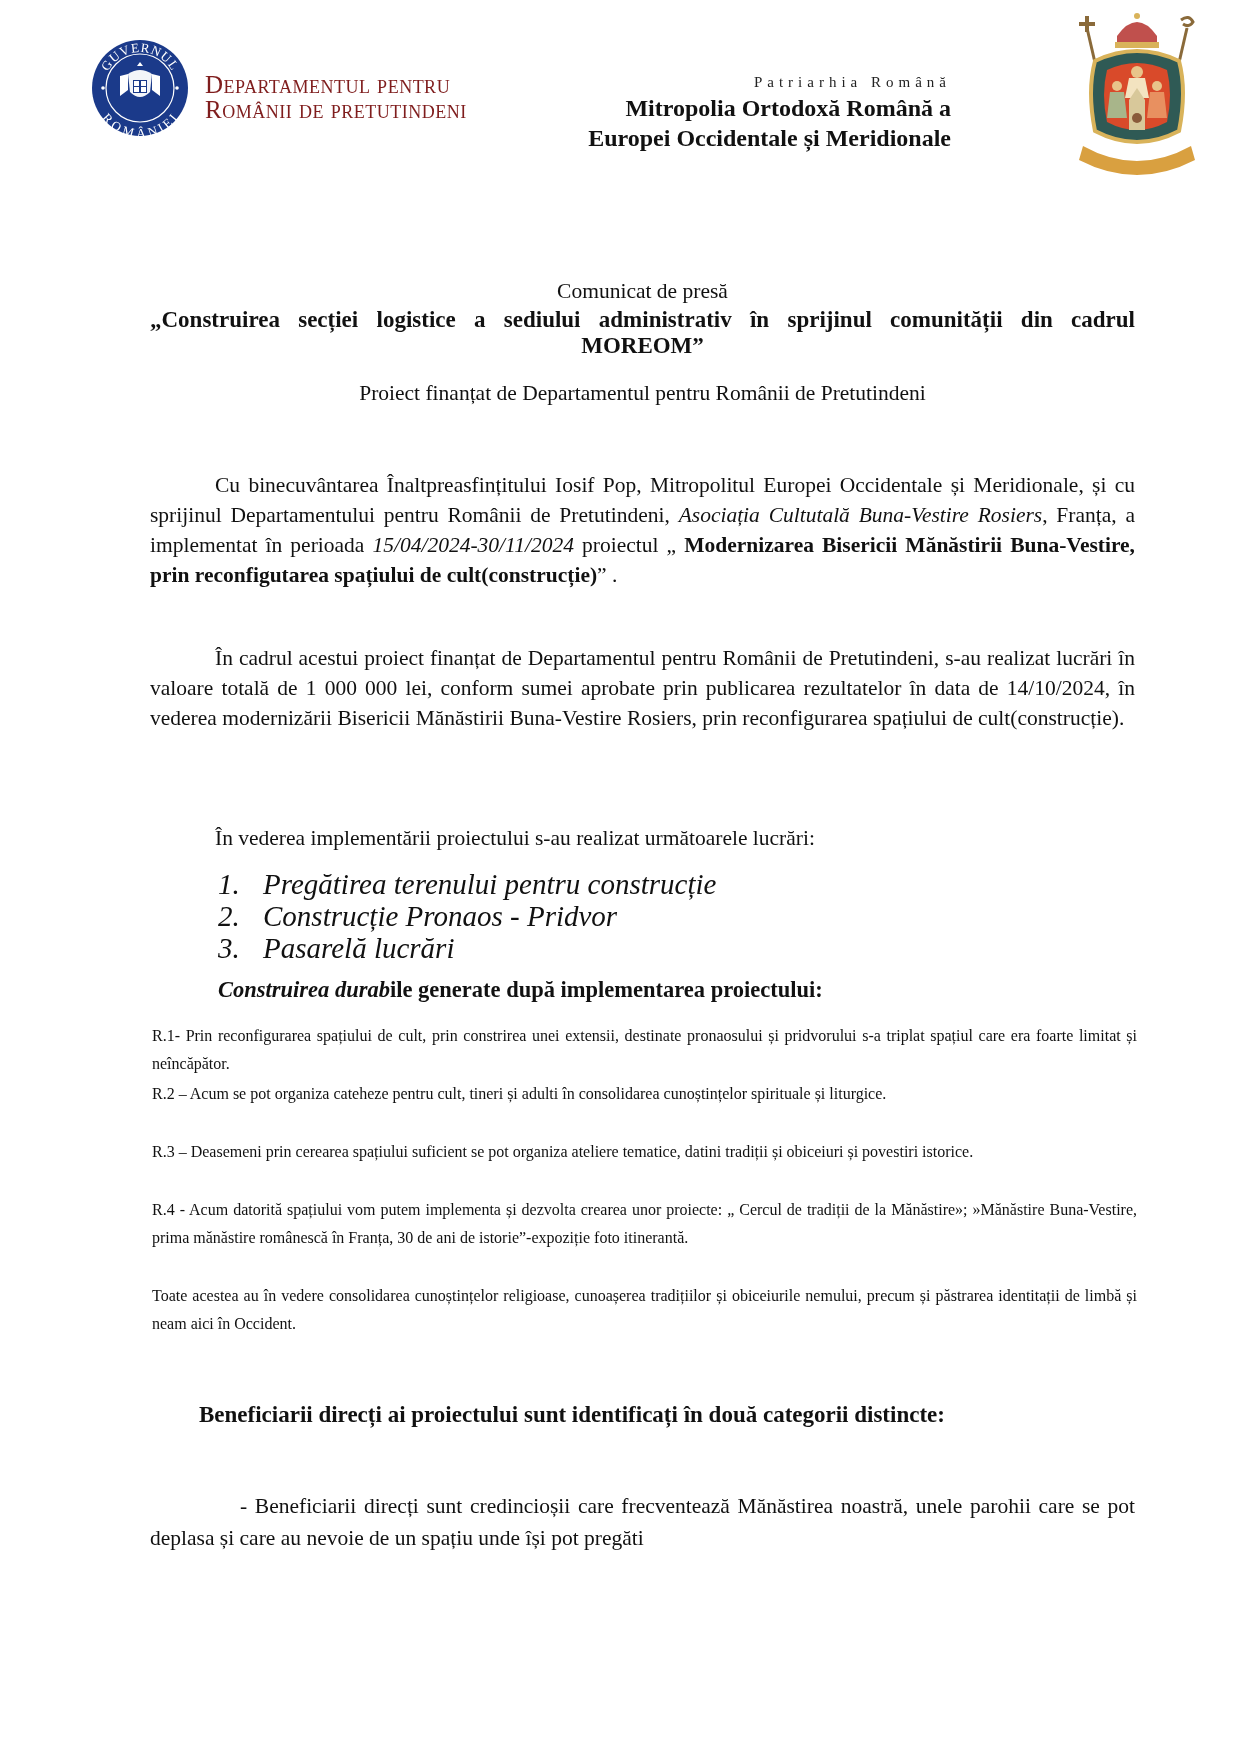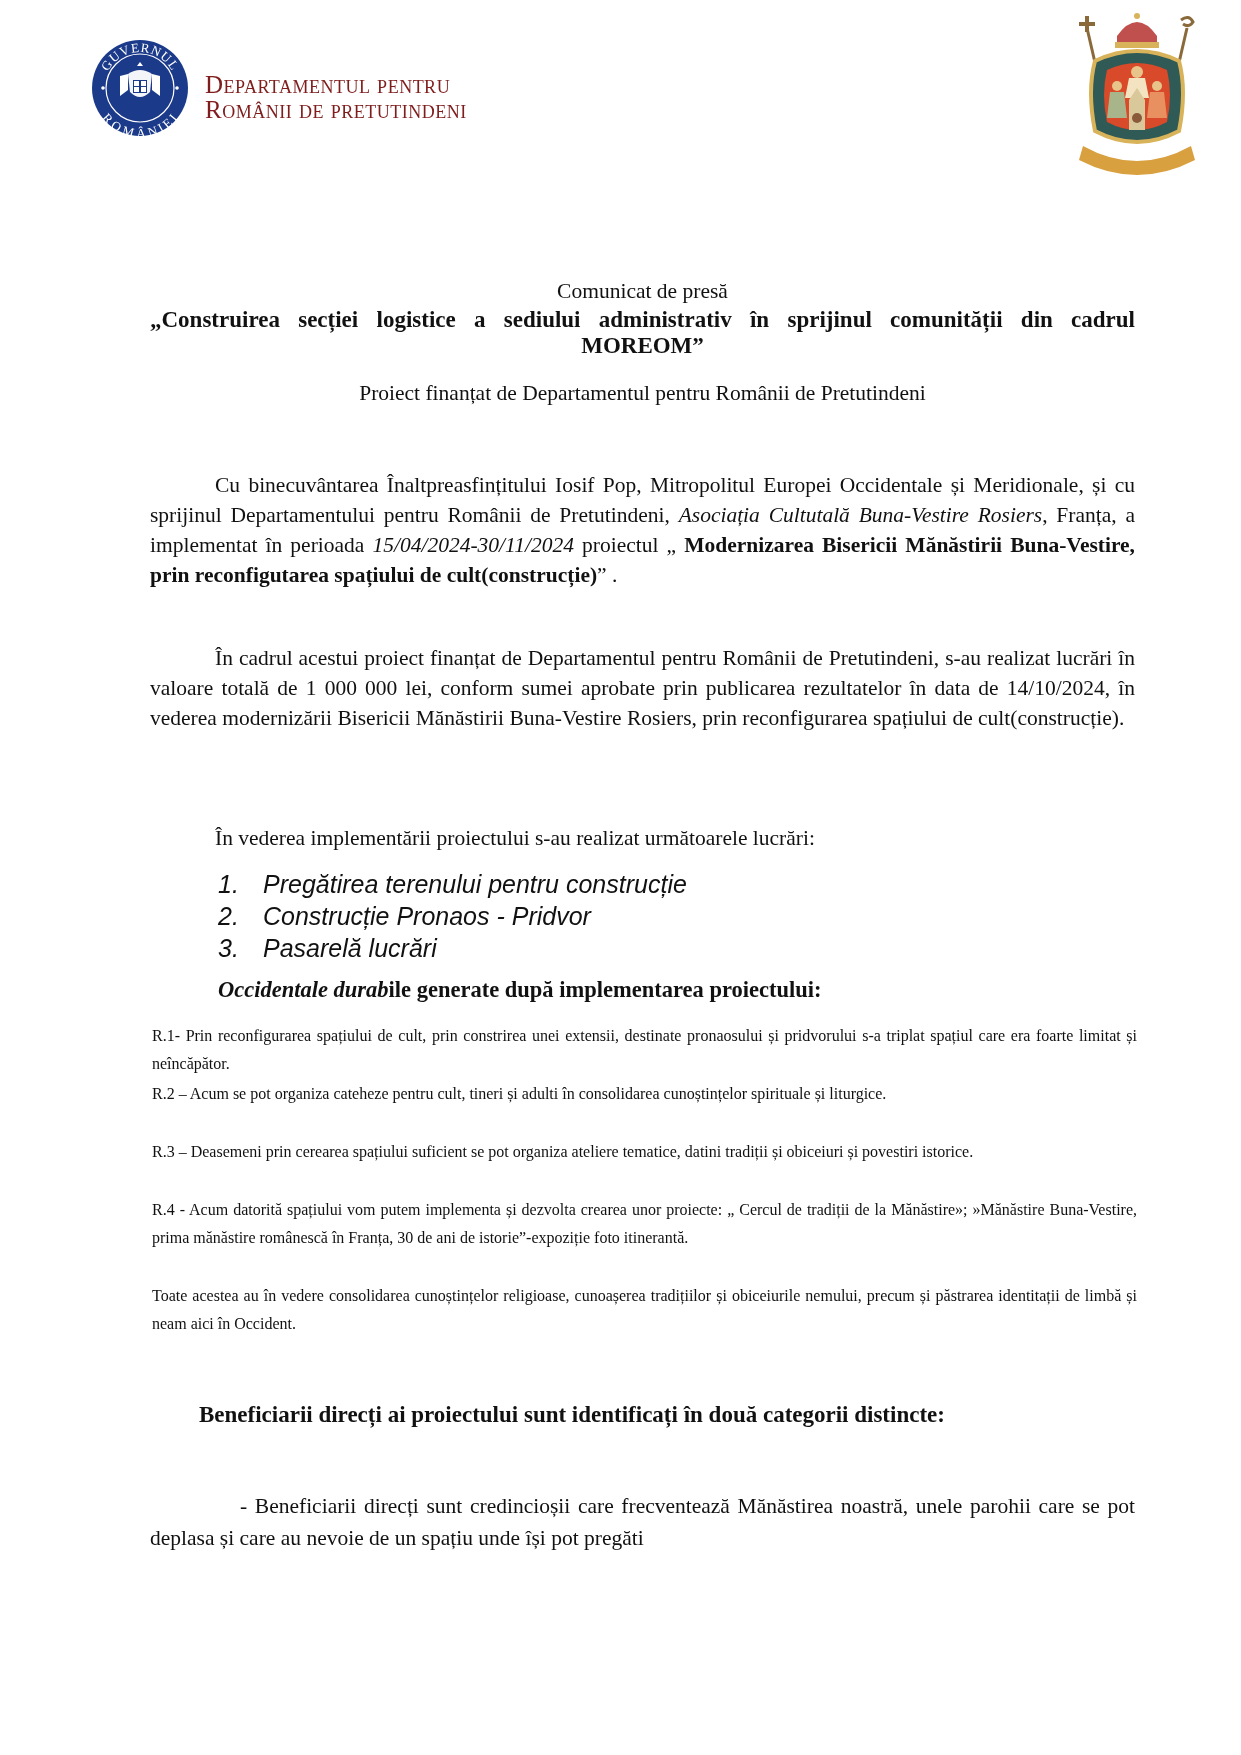--- a/index.html
+++ b/index.html
@@ -19,21 +19,21 @@
 
   .page { position:absolute; left:150px; width:985px; font-family:"Liberation Serif", serif; font-size:21.5px; line-height:30px; }
   .center { text-align:center; }
   .comunicat { top:276px; }
   .title { top:307px; font-weight:bold; font-size:23px; line-height:26px; text-align:justify; text-align-last:center; }
   .subtitle { top:378px; }
   .p1 { top:470px; text-align:justify; }
   .indent { text-indent:65px; }
   .p2 { top:643px; text-align:justify; }
   .p3 { top:823px; }
-  .list { position:absolute; left:218px; top:868px; font-family:Liberation Sans, sans-serif; font-style:italic; font-size:25px; line-height:32px; }
+  .list { position:absolute; left:218px; top:868px; font-family:Liberation Serif, serif; font-style:italic; font-size:29px; line-height:32px; }
   .list .li { white-space:nowrap; }
   .list .num { display:inline-block; width:45px; }
   .results-head { position:absolute; left:218px; top:977px; font-family:"Liberation Serif", serif; font-weight:bold; font-size:22.5px; white-space:nowrap; }
   .r { position:absolute; left:152px; width:985px; font-family:"Liberation Serif", serif; font-size:16px; line-height:28px; text-align:justify; }
   .r1 { top:1022px; }
   .r2 { top:1080px; }
   .r3 { top:1138px; }
   .r4 { top:1196px; }
   .r5 { top:1282px; }
   .benef { position:absolute; left:134px; width:985px; top:1398px; font-family:"Liberation Serif", serif; font-weight:bold; font-size:23px; line-height:34px; text-align:justify; text-indent:65px; }
@@ -67,20 +67,25 @@
         <rect x="51" y="43" width="5" height="5" fill="#fff"></rect>
       <rect x="44" y="49" width="5" height="5" fill="#fff"></rect>
         <rect x="51" y="49" width="5" height="5" fill="#fff"></rect>
     </svg>
   </div>
   <div class="gov-text">
     <div>Departamentul pentru</div>
     <div>Românii de pretutindeni</div>
   </div>
 
+  <div class="mitro">
+    <div class="patr">Patriarhia Română</div>
+    <div class="l1">Mitropolia Ortodoxă Română a</div>
+    <div class="l2">Europei Occidentale și Meridionale</div>
+  </div>
 
   <div class="church-logo">
     <svg width="145" height="175" viewBox="0 0 145 175">
 
       <line x1="22" y1="22" x2="40" y2="100" stroke="#8a6a3a" stroke-width="3"></line>
       <line x1="122" y1="22" x2="104" y2="100" stroke="#8a6a3a" stroke-width="3"></line>
       <path d="M14 18 h16 M22 10 v16" stroke="#8a6a3a" stroke-width="4"></path>
       <path d="M116 14 q8 -6 12 2 q-4 6 -10 2" stroke="#8a6a3a" stroke-width="3" fill="none"></path>
 
       <path d="M52 30 q20 -28 40 0 v8 h-40z" fill="#c0504d"></path>
@@ -114,21 +119,21 @@
 
 <div class="page p2 indent">În cadrul acestui proiect finanțat de Departamentul pentru Românii de Pretutindeni, s-au realizat lucrări în valoare totală de 1 000 000 lei, conform sumei aprobate prin publicarea rezultatelor în data de 14/10/2024, în vederea modernizării Bisericii Mănăstirii Buna-Vestire Rosiers, prin reconfigurarea spațiului de cult(construcție).</div>
 <div class="page p3 indent">În vederea implementării proiectului s-au realizat următoarele lucrări:</div>
 
 <div class="list">
   <div class="li"><span class="num">1.</span><span>Pregătirea terenului pentru construcție</span></div>
   <div class="li"><span class="num">2.</span><span>Construcție Pronaos - Pridvor</span></div>
   <div class="li"><span class="num">3.</span><span>Pasarelă lucrări</span></div>
 </div>
 
-<div class="results-head"><i>Occidentale durab</i><span>ile generate după implementarea proiectului:</span></div>
+<div class="results-head"><i>Construirea durab</i><span>ile generate după implementarea proiectului:</span></div>
 
 <div class="r r1">R.1-   Prin reconfigurarea spațiului de cult, prin constrirea unei extensii, destinate pronaosului și pridvorului s-a triplat spațiul care era foarte limitat și neîncăpător.</div>
 <div class="r r2">R.2 – Acum se pot organiza cateheze pentru cult, tineri și adulti în consolidarea cunoștințelor spirituale și liturgice.</div>
 <div class="r r3">R.3 –  Deasemeni prin cerearea spațiului suficient se pot organiza ateliere tematice, datini tradiții și obiceiuri și povestiri istorice.</div>
 <div class="r r4"> R.4   - Acum datorită spațiului vom putem  implementa și dezvolta crearea unor proiecte: „ Cercul de tradiții de la Mănăstire»; »Mănăstire Buna-Vestire, prima  mănăstire  românescă  în Franța, 30 de ani de istorie”-expoziție foto itinerantă.</div>
 <div class="r r5">Toate acestea au în vedere consolidarea cunoștințelor religioase, cunoașerea tradițiilor și obiceiurile nemului, precum și păstrarea identitații de limbă și neam aici în Occident.</div>
 
 <div class="benef">Beneficiarii direcți ai proiectului sunt identificați în două categorii distincte:</div>
 <div class="benef-p">- Beneficiarii direcți sunt credincioșii care frecventează Mănăstirea noastră, unele parohii care se pot deplasa și  care au nevoie de un spațiu unde își pot pregăti</div>
 

